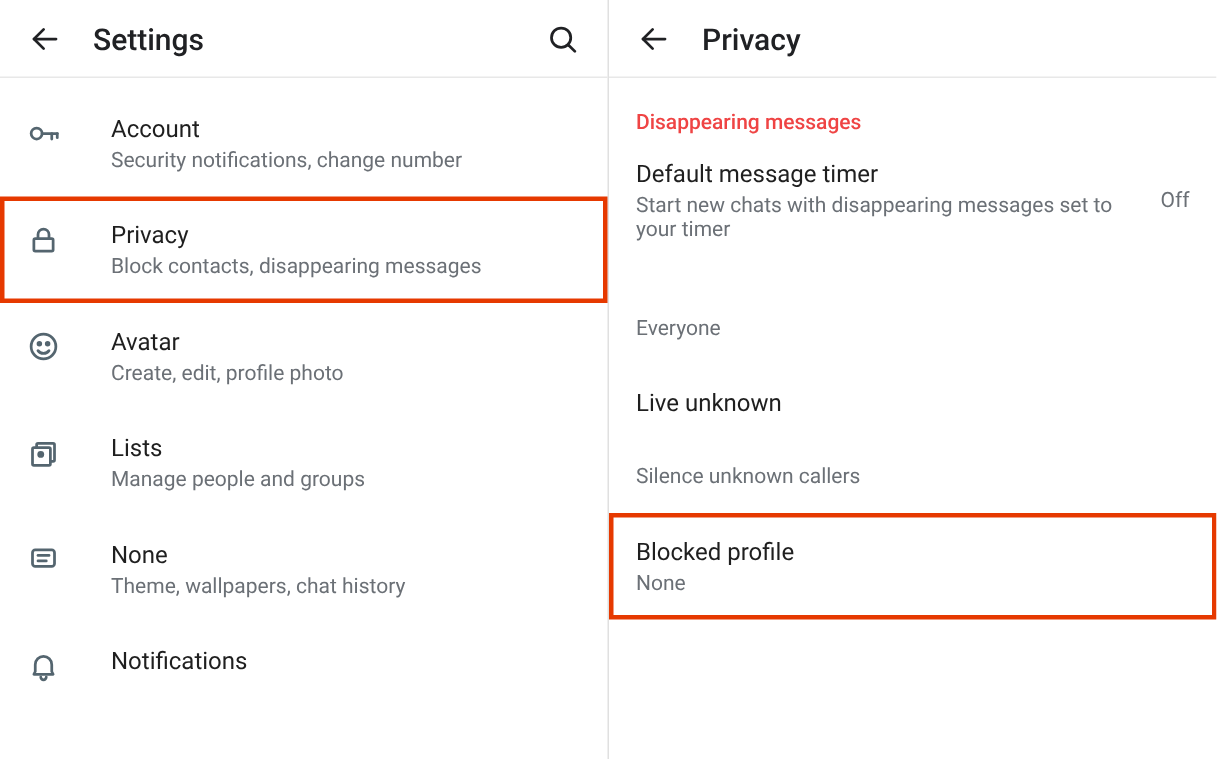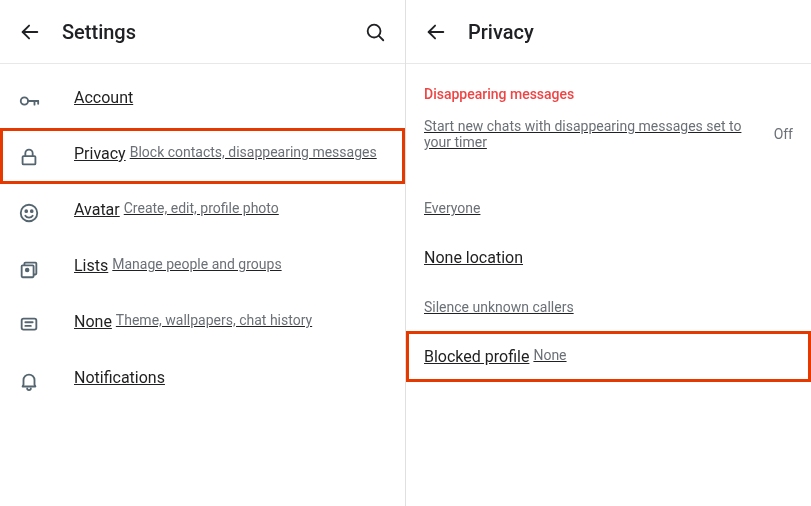--- a/index.html
+++ b/index.html
@@ -12,21 +12,21 @@
       overflow: hidden;
       display: flex;
     }
     .panel {
       display: flex;
       flex-direction: column;
     }
     .panel-left { width: 406px; border-right: 1px solid #e0e0e0; }
     .panel-right { flex: 1; }
     .appbar {
-      height: 64px;
+      height: 52px;
       display: flex;
       align-items: center;
       padding: 0 10px;
       border-bottom: 1px solid #e8e8e8;
       gap: 12px;
     }
     .appbar .title {
       font-size: 20px;
       font-weight: 500;
       color: #202124;
@@ -56,23 +56,22 @@
       width: 56px;
       display: flex;
       justify-content: flex-start;
       align-items: flex-start;
       padding-top: 2px;
       color: #54656f;
     }
     .list-item .text {
       flex: 1;
       display: flex;
-      flex-direction: row;
+      flex-direction: column;
       gap: 4px;
-      text-decoration: underline;
     }
     .list-item .label {
       font-size: 16px;
       color: #1f1f1f;
     }
     .list-item .sub {
       font-size: 14px;
       color: #6b7076;
     }
     .list-item .trailing {
@@ -122,20 +121,21 @@
         <svg width="22" height="22" viewBox="0 0 24 24" fill="none" stroke="#54656f" stroke-width="2" stroke-linecap="round" stroke-linejoin="round">
               <circle cx="7" cy="12" r="4"></circle>
               <line x1="11" y1="12" x2="22" y2="12"></line>
               <line x1="18" y1="12" x2="18" y2="16"></line>
               <line x1="22" y1="12" x2="22" y2="15"></line>
             </svg>
       </span>
         </div>
       <div class="text">
         <div class="label">Account</div>
+        <div class="sub">Security notifications, change number</div>
       </div>
     </div>
 
     <div class="list-item highlight">
       <div class="lead">
           <span>
         <svg width="22" height="22" viewBox="0 0 24 24" fill="none" stroke="#54656f" stroke-width="2" stroke-linecap="round" stroke-linejoin="round">
               <rect x="5" y="11" width="14" height="9" rx="1"></rect>
               <path d="M8 11V8a4 4 0 0 1 8 0v3"></path>
             </svg>
@@ -225,34 +225,35 @@
     </div>
     <div class="title">Privacy</div>
   </div>
 
   <div class="content">
 
     <div class="section-header">Disappearing messages</div>
 
     <div class="list-item" style="padding-top:8px;">
       <div class="text">
+        <div class="label">Default message timer</div>
         <div class="sub">Start new chats with disappearing messages set to your timer</div>
       </div>
       <div class="trailing">Off</div>
     </div>
 
     <div class="list-item" style="margin-top:18px;">
       <div class="text">
         <div class="sub">Everyone</div>
       </div>
     </div>
 
     <div class="list-item">
       <div class="text">
-        <div class="label">None location</div>
+        <div class="label">Live unknown</div>
       </div>
     </div>
 
     <div class="list-item">
       <div class="text">
         <div class="sub">Silence unknown callers</div>
       </div>
     </div>
 
     <div class="list-item highlight">

